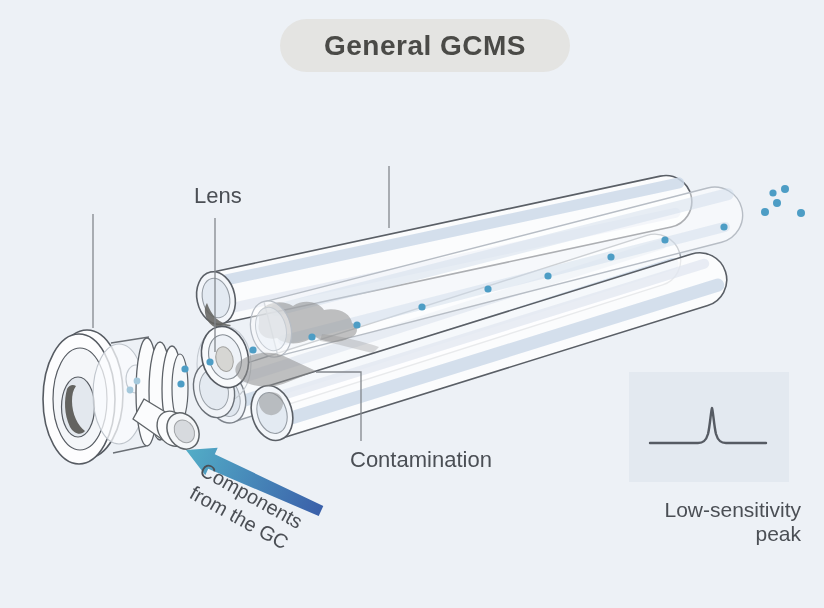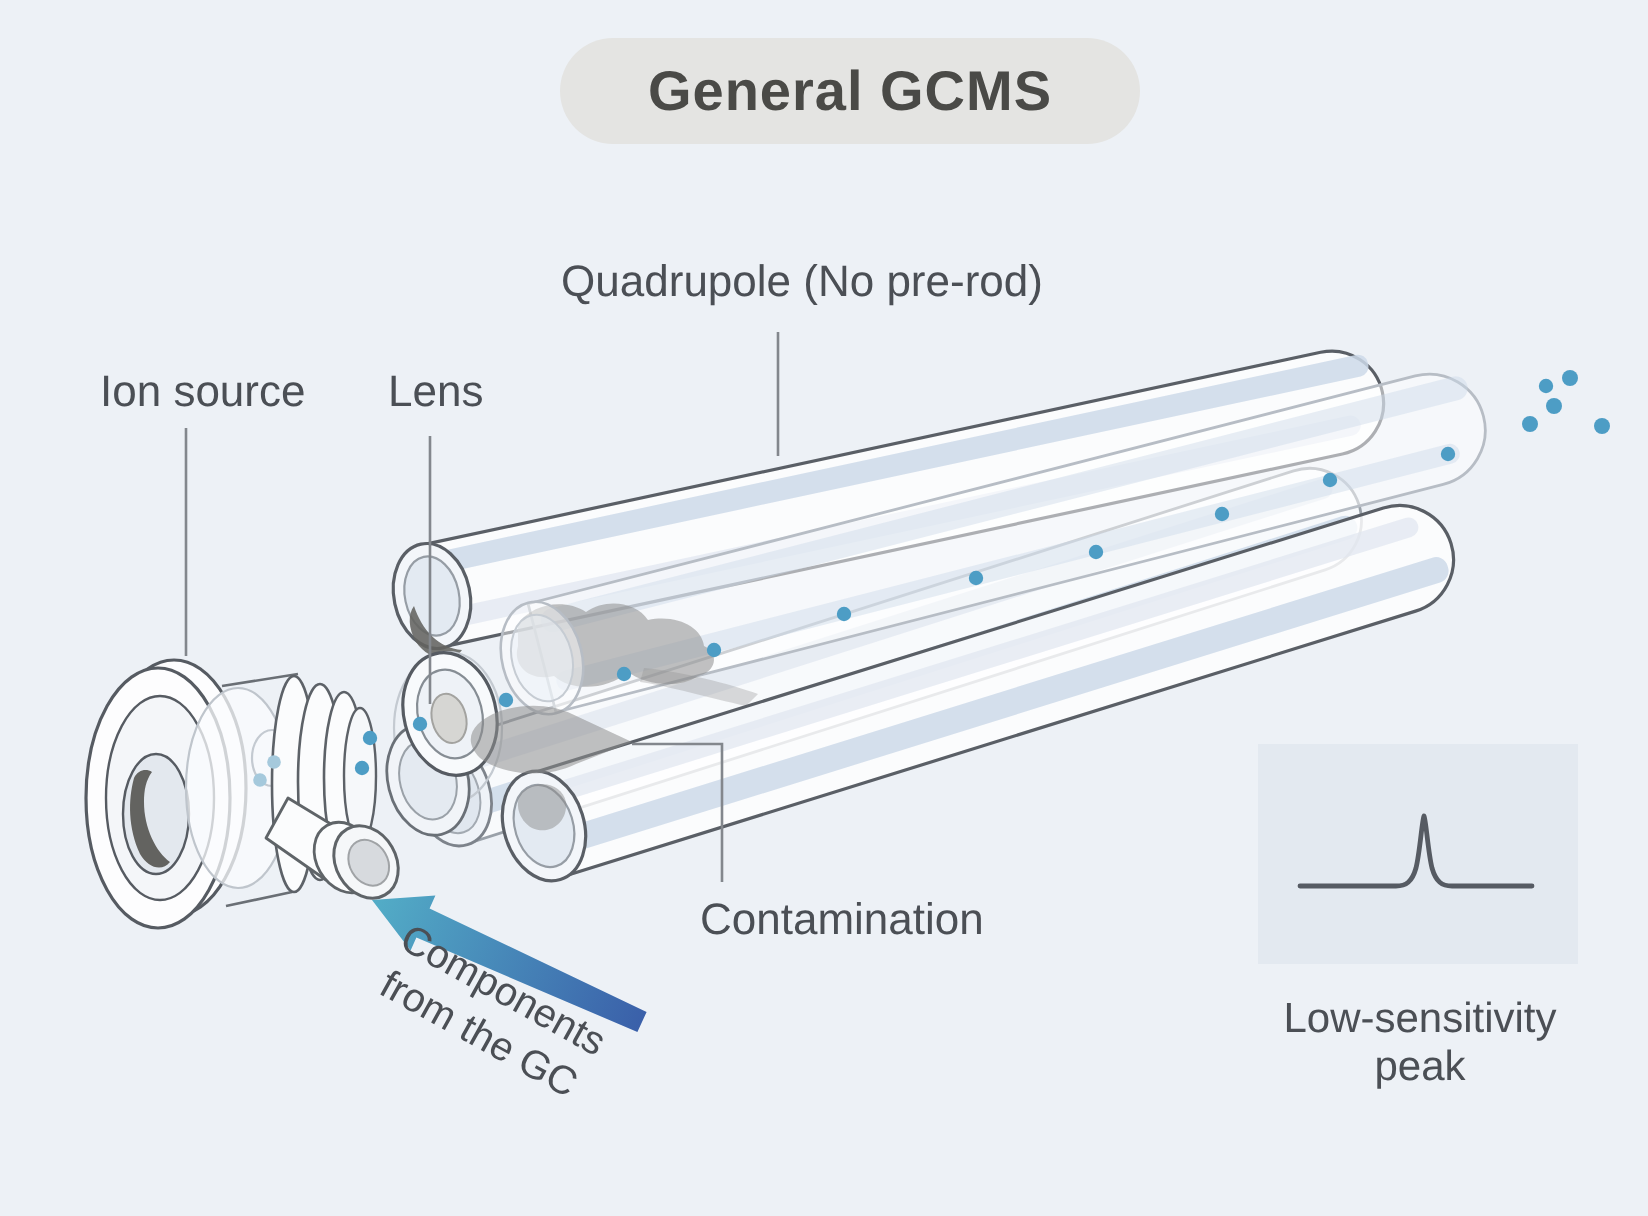--- a/index.html
+++ b/index.html
@@ -20,21 +20,21 @@
     color:var(--pill-text,#4a4a47);
   }
   .lbl{
     position:absolute;font-size:22px;font-weight:500;
     color:var(--label-text,#4b4f55);white-space:nowrap;
   }
   .lbl-quadrupole{left:230px;top:128px;width:302px;text-align:center;}
   .lbl-ion-source{left:30px;top:183px;}
   .lbl-lens{left:174px;top:183px;}
   .lbl-contamination{left:330px;top:447px;text-align:center;}
-  .lbl-peak{left:599px;top:498px;width:182px;text-align:center;font-size:21px;white-space:normal;}
+  .lbl-peak{left:599px;top:498px;width:182px;text-align:right;font-size:21px;white-space:normal;}
   .lbl-components{
     left:140px;top:482px;width:170px;text-align:center;
     font-size:20px;line-height:25px;transform:rotate(29deg);
   }
 
   
   .peak-panel{
     position:absolute;left:609px;top:372px;width:160px;height:110px;
     background:var(--panel-bg,#e3e9f0);
   }
@@ -203,22 +203,20 @@
     <path class="leader" d="M73,214 V328"></path>
     <path class="leader" d="M195,218 V352"></path>
     <path class="leader" d="M369,166 V228"></path>
     <path class="leader" d="M296,372 H341 V441"></path>
   </svg>
 
   <div class="title-pill">
     <span>General GCMS</span>
   </div>
 
-  <div class="lbl lbl-quadrupole">Quadrupole (No pre-rod)</div>
-  <div class="lbl lbl-ion-source">Ion source</div>
   <div class="lbl lbl-lens">Lens</div>
   <div class="lbl lbl-contamination">Contamination</div>
 
   <div class="lbl lbl-components">
     <div>Components</div>
     <div>from the GC</div>
   </div>
 
   <div class="peak-panel">
     <svg width="160" height="110" viewBox="0 0 160 110">

